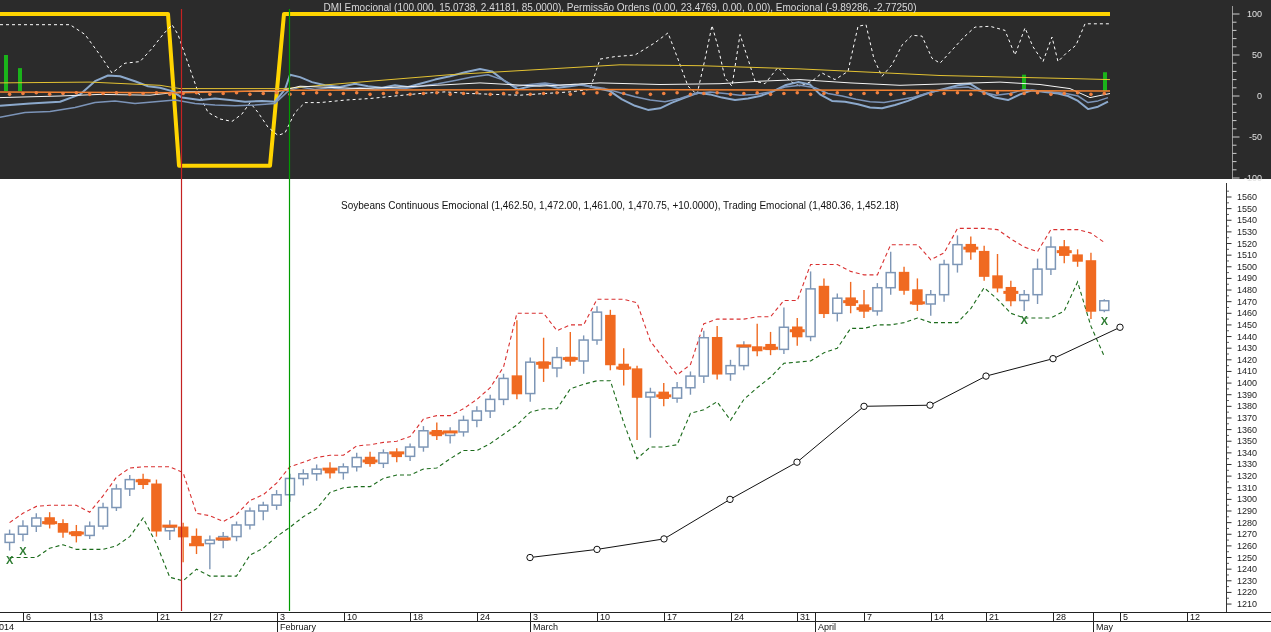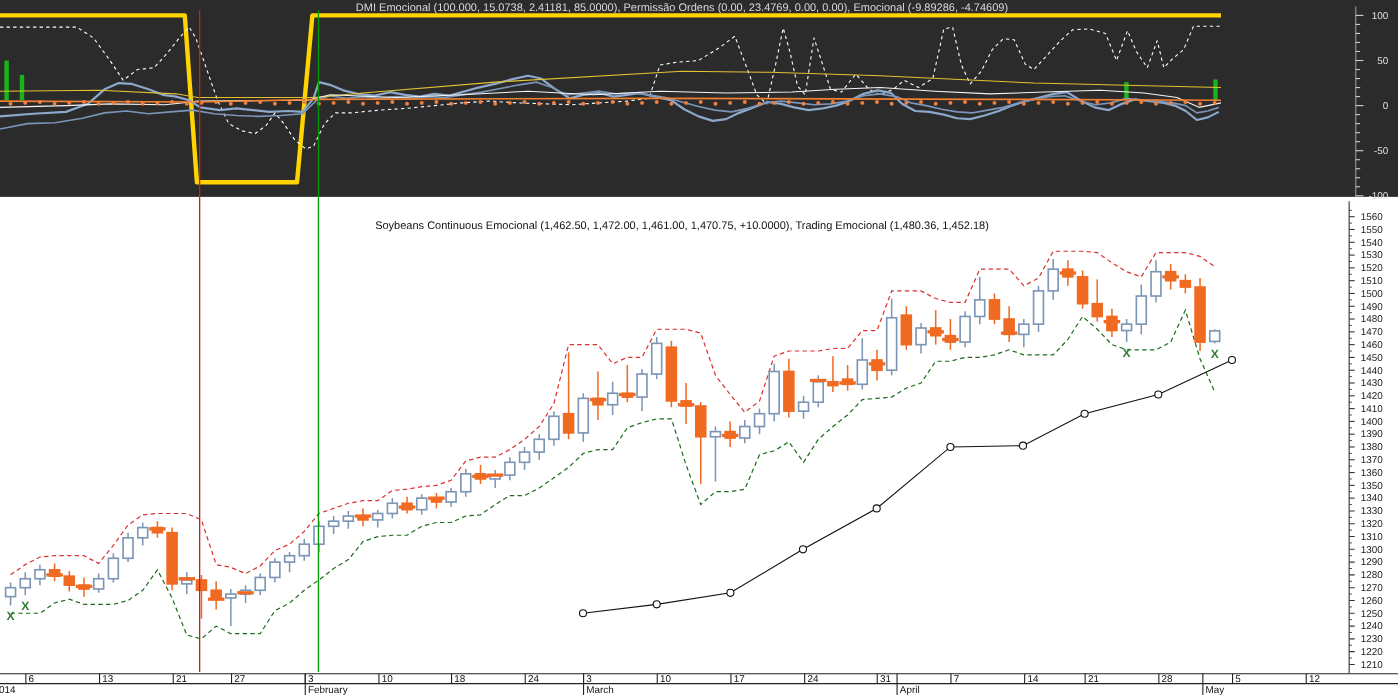--- a/index.html
+++ b/index.html
@@ -514,15 +514,15 @@
         <text x="533" y="630" font-size="9" fill="#111" font-family="Liberation Sans,sans-serif">March</text>
         <line x1="815.5" y1="612.5" x2="815.5" y2="632" stroke="#222" stroke-width="1"></line>
         <text x="818" y="630" font-size="9" fill="#111" font-family="Liberation Sans,sans-serif">April</text>
         <line x1="1093.5" y1="612.5" x2="1093.5" y2="632" stroke="#222" stroke-width="1"></line>
         <text x="1096" y="630" font-size="9" fill="#111" font-family="Liberation Sans,sans-serif">May</text>
         <text x="-6" y="630" font-size="9" fill="#111" font-family="Liberation Sans,sans-serif">2014</text>
       </g>
       <line x1="181.5" y1="9" x2="181.5" y2="611" stroke="#c42222" stroke-width="1.2"></line>
       <line x1="289.5" y1="9" x2="289.5" y2="611" stroke="#009b00" stroke-width="1.2"></line>
     </svg>
-  <div id="top-title" class="panel-title">DMI Emocional (100.000, 15.0738, 2.41181, 85.0000), Permissão Ordens (0.00, 23.4769, 0.00, 0.00), Emocional (-9.89286, -4.74609)</div>
+  <div id="top-title" class="panel-title">DMI Emocional (100.000, 15.0738, 2.41181, 85.0000), Permissão Ordens (0.00, 23.4769, 0.00, 0.00), Emocional (-9.89286, -2.77250)</div>
   <div id="bottom-title" class="panel-title">Soybeans Continuous Emocional (1,462.50, 1,472.00, 1,461.00, 1,470.75, +10.0000), Trading Emocional (1,480.36, 1,452.18)</div>
 </div>
 
 </body></html>

